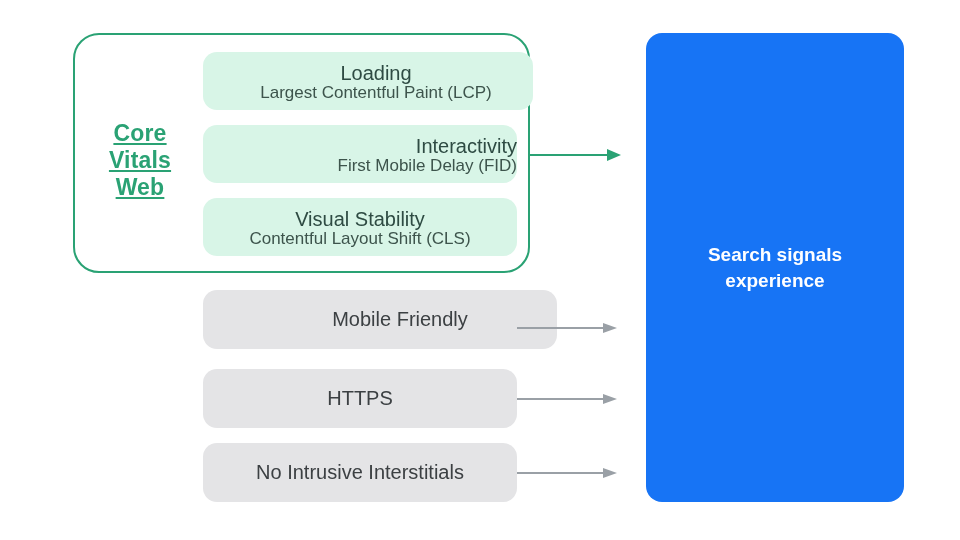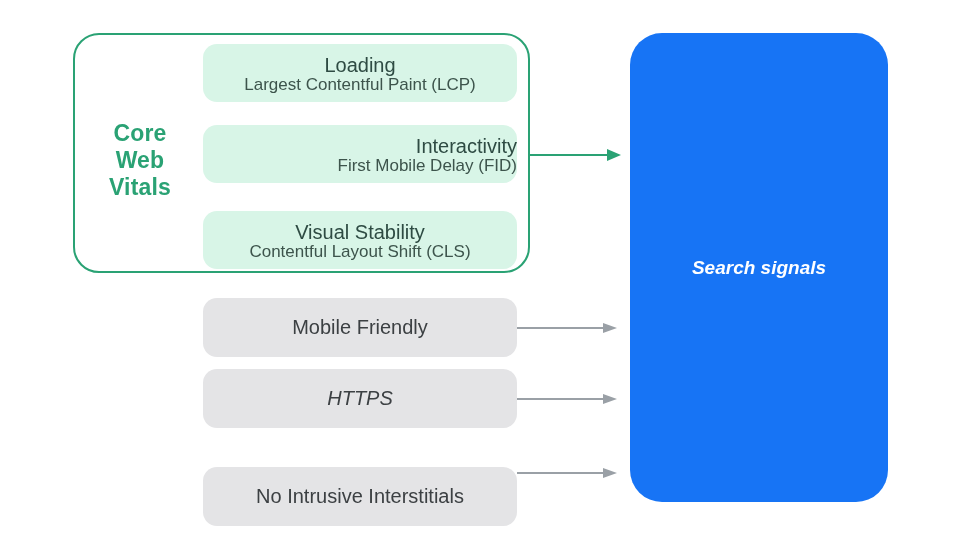--- a/index.html
+++ b/index.html
@@ -36,65 +36,65 @@
     position:absolute;
     left:88px;top:120px;
     width:104px;
     text-align:center;
     color:var(--green);
     font-size:23px;
     font-weight:bold;
     line-height:27px;
     letter-spacing:.2px;
   }
-  .cwv-label span{display:block;}
+  .cwv-label span{display:block;text-decoration:underline;}
   .vital-box{
     position:absolute;
     left:203px;
     width:314px;height:58px;
     background:var(--green-light);
     border-radius:14px;
     display:flex;flex-direction:column;
     align-items:center;justify-content:center;
     text-align:center;
   }
   .vital-box .vital-title{
     color:var(--green-dark-text);
     font-size:20px;
     line-height:24px;
   }
   .vital-box .vital-subtitle{
     color:var(--green-sub-text);
     font-size:17px;
     line-height:16px;
   }
-  #vital-0{top:44px;}
+  #vital-0{top:52px;padding-left:16px;}
   #vital-1{top:125px;align-items:flex-end;}
-  #vital-2{top:211px;}
+  #vital-2{top:198px;}
   .signal-box{
     position:absolute;
     left:203px;
     width:314px;height:59px;
     background:var(--gray-box);
     border-radius:14px;
     display:flex;align-items:center;justify-content:center;
     color:var(--text-dark);
     font-size:20px;
     text-align:center;
   }
-  #signal-0{top:298px;}
-  #signal-1{top:369px;font-style:italic;}
-  #signal-2{top:467px;}
+  #signal-0{top:290px;padding-left:40px;}
+  #signal-1{top:369px;}
+  #signal-2{top:443px;}
   .result-box{
     position:absolute;
-    left:630px;top:33px;
+    left:646px;top:33px;
     width:258px;height:469px;
     background:var(--blue);
-    border-radius:32px;
-    display:flex;align-items:center;justify-content:center;font-style:italic;
+    border-radius:16px;
+    display:flex;align-items:center;justify-content:center;
   }
   .result-text{
     color:#ffffff;
     font-size:19px;
     font-weight:bold;
     line-height:26px;
     text-align:center;
   }
   .result-text span{display:block;}
   .arrow{position:absolute;}
@@ -105,22 +105,22 @@
 </style>
 </head>
 <body>
 
 <div class="canvas">
 
   <div class="cwv-container"></div>
 
   <div class="cwv-label">
     <span>Core</span>
+    <span>Vitals</span>
     <span>Web</span>
-    <span>Vitals</span>
   </div>
 
   <div class="vital-box" id="vital-0">
     <div class="vital-title">Loading</div>
     <div class="vital-subtitle">Largest Contentful Paint (LCP)</div>
   </div>
   <div class="vital-box" id="vital-1">
     <div class="vital-title">Interactivity</div>
     <div class="vital-subtitle">First Mobile Delay (FID)</div>
   </div>
@@ -152,16 +152,17 @@
     <polygon points="86,5 100,10 86,15" fill="var(--arrow-gray)"></polygon>
   </svg>
   <svg class="arrow" id="arrow-signal-2" width="100" height="20">
     <line x1="0" y1="10" x2="87" y2="10" stroke="var(--arrow-gray)" stroke-width="2"></line>
     <polygon points="86,5 100,10 86,15" fill="var(--arrow-gray)"></polygon>
   </svg>
 
   <div class="result-box">
     <div class="result-text">
       <span>Search signals</span>
+      <span>experience</span>
     </div>
   </div>
 
 </div>
 
 </body></html>

